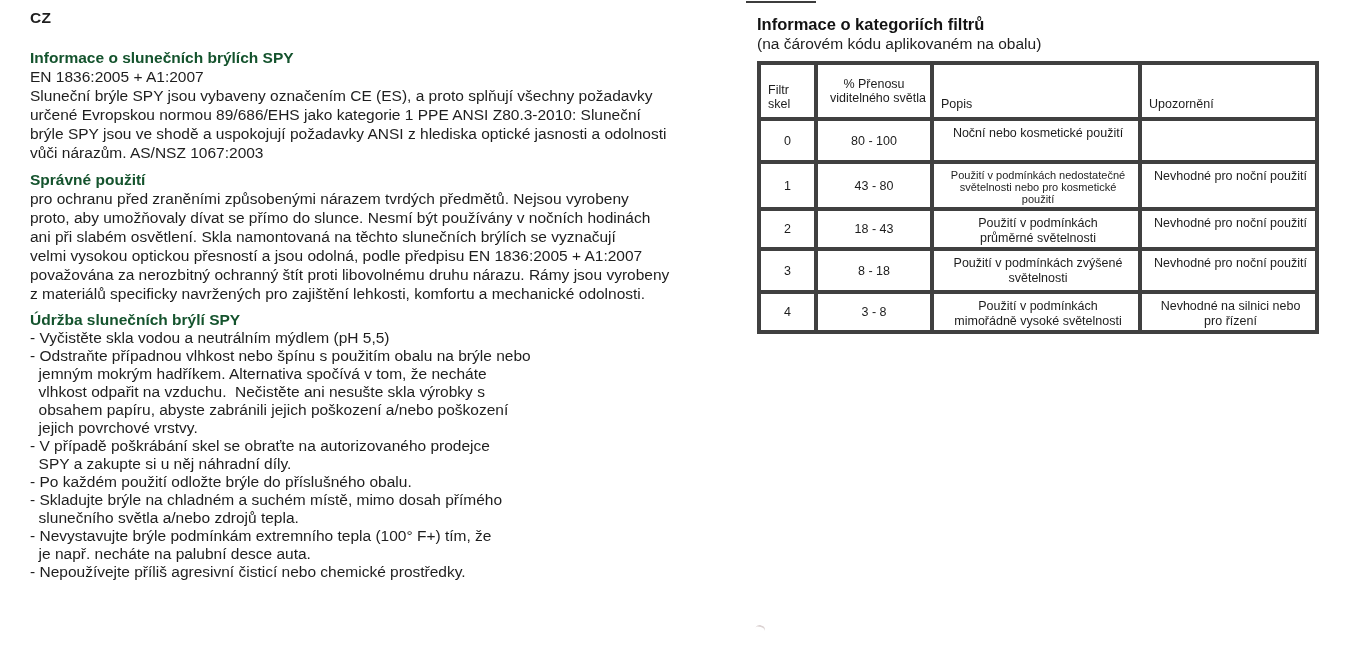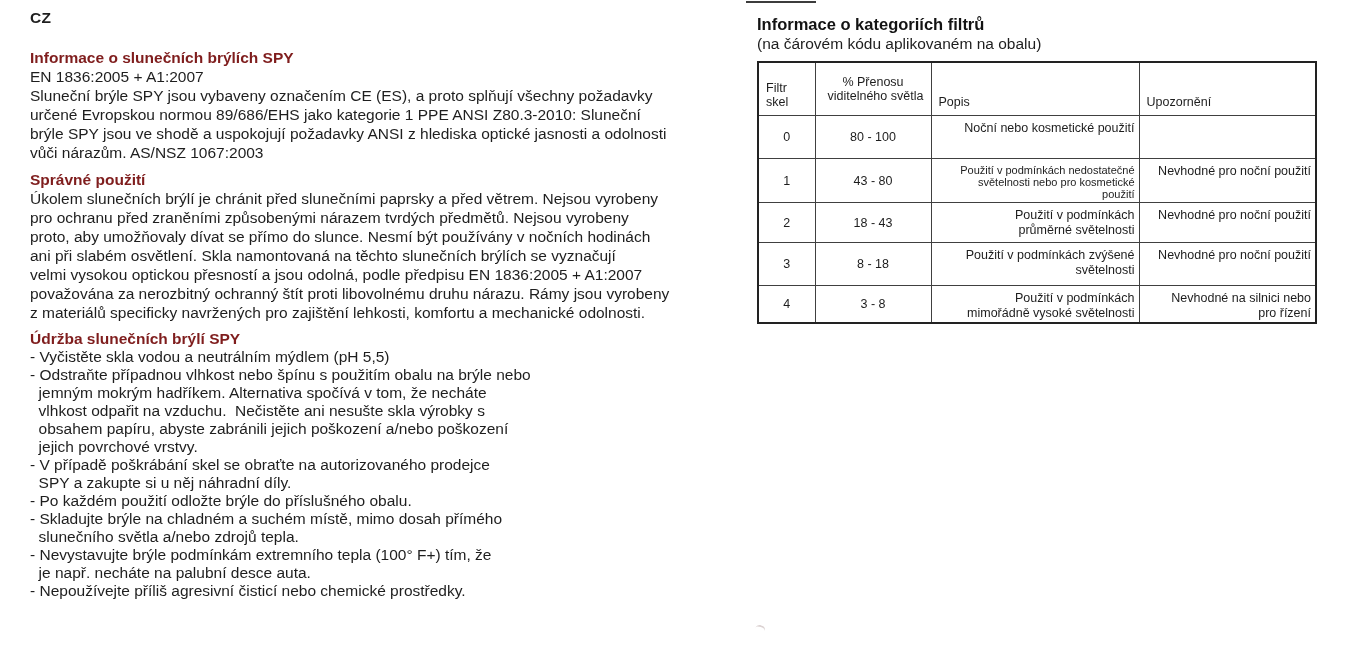--- a/index.html
+++ b/index.html
@@ -32,21 +32,21 @@
     letter-spacing: 0.3px;
   }
   .section { margin-top: 0; }
   .sec-info  { margin-top: 21px; }
   .sec-usage { margin-top: 8px; }
   .sec-maint { margin-top: 7px; }
   .sec-heading {
     font-weight: bold;
     font-size: 15.5px;
     line-height: 19px;
-    color: #7f1d1d;
+    color: #14532d;
   }
   .line {
     font-size: 15.5px;
     line-height: 19px;
     white-space: pre;
     color: #1e1e1e;
   }
   .sec-maint .line { line-height: 18px; }
 
   
@@ -68,21 +68,21 @@
     line-height: 19px;
   }
   .filter-table {
     border-collapse: collapse;
     table-layout: fixed;
     width: 558px;
     margin-top: 8px;
     border: 2px solid #222222;
   }
   .filter-table th, .filter-table td {
-    border: 1px solid #404040;
+    border: 4px solid #404040;
     font-size: 12.5px;
     font-weight: normal;
     color: #1d1d1d;
     overflow: hidden;
   }
   col.c1 { width: 57px; }
   col.c2 { width: 116px; }
   col.c3 { width: 208px; }
   col.c4 { width: 177px; }
   thead tr { height: 35px; }
@@ -102,21 +102,21 @@
     vertical-align: middle;
     line-height: 14px;
     padding: 12px;
   }
   .td-filter, .td-trans {
     text-align: center;
     vertical-align: middle;
     padding: 0;
   }
   .td-popis, .td-warn {
-    text-align: right;
+    text-align: center;
     vertical-align: top;
     padding: 5px 4px 2px 8px;
     line-height: 14.5px;
   }
   .td-popis.small .cell-line {
     font-size: 11px;
     line-height: 12px;
   }
   .cell-line { white-space: nowrap; }
 
@@ -155,21 +155,20 @@
       <div class="sec-heading">Informace o slunečních brýlích SPY</div>
       <div class="line">EN 1836:2005 + A1:2007</div>
       <div class="line">Sluneční brýle SPY jsou vybaveny označením CE (ES), a proto splňují všechny požadavky</div>
       <div class="line">určené Evropskou normou 89/686/EHS jako kategorie 1 PPE ANSI Z80.3-2010: Sluneční</div>
       <div class="line">brýle SPY jsou ve shodě a uspokojují požadavky ANSI z hlediska optické jasnosti a odolnosti</div>
       <div class="line">vůči nárazům. AS/NSZ 1067:2003</div>
     </div>
 
     <div class="section sec-usage">
       <div class="sec-heading">Správné použití</div>
-      <div class="line">Úkolem slunečních brýlí je chránit před slunečními paprsky a před větrem. Nejsou vyrobeny</div>
       <div class="line">pro ochranu před zraněními způsobenými nárazem tvrdých předmětů. Nejsou vyrobeny</div>
       <div class="line">proto, aby umožňovaly dívat se přímo do slunce. Nesmí být používány v nočních hodinách</div>
       <div class="line">ani při slabém osvětlení. Skla namontovaná na těchto slunečních brýlích se vyznačují</div>
       <div class="line">velmi vysokou optickou přesností a jsou odolná, podle předpisu EN 1836:2005 + A1:2007</div>
       <div class="line">považována za nerozbitný ochranný štít proti libovolnému druhu nárazu. Rámy jsou vyrobeny</div>
       <div class="line">z materiálů specificky navržených pro zajištění lehkosti, komfortu a mechanické odolnosti.</div>
     </div>
 
     <div class="section sec-maint">
       <div class="sec-heading">Údržba slunečních brýlí SPY</div>

